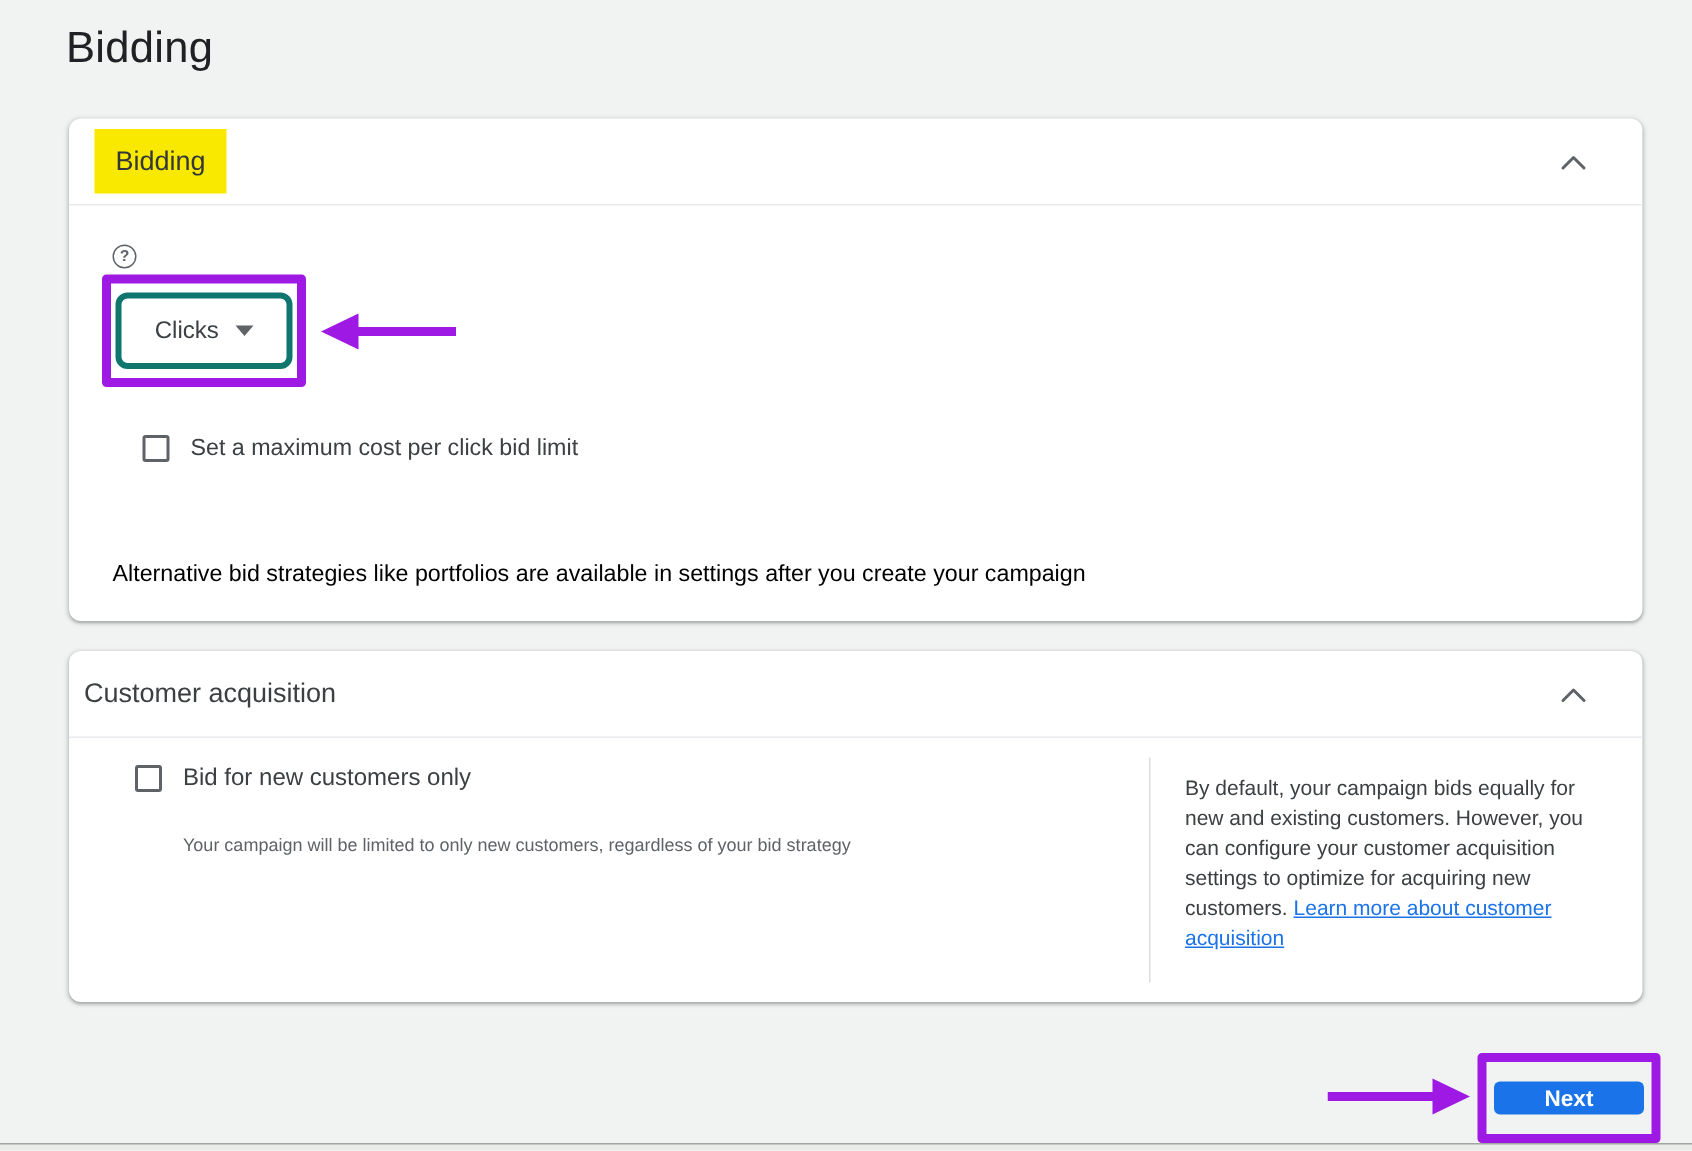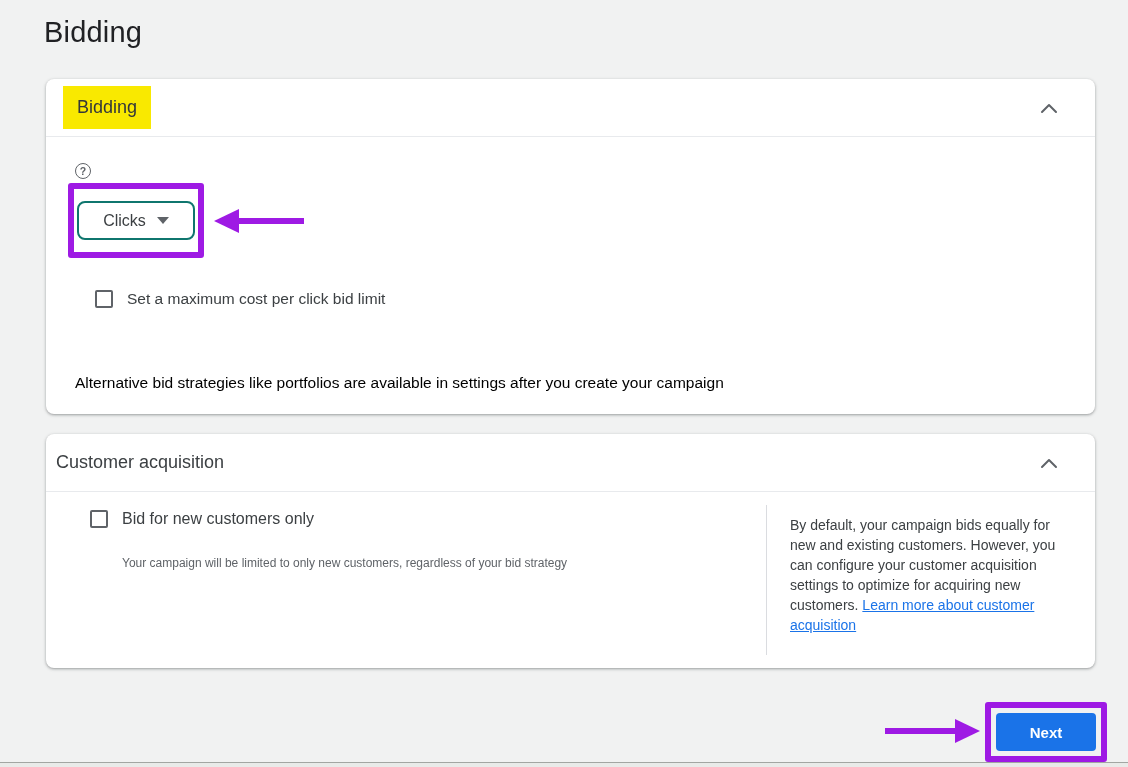--- a/index.html
+++ b/index.html
@@ -44,22 +44,22 @@
     width:16px; height:16px; border:1.4px solid #5f6368; border-radius:50%;
     display:inline-flex; align-items:center; justify-content:center;
     font-size:10.5px; color:#5f6368; font-weight:700; cursor:pointer;
   }
   .annotation-box {
     border:6px solid #9e1ae4; border-radius:3px;
     display:flex; align-items:center; justify-content:center;
   }
   #dropdown-annotation { position:absolute; left:22px; top:104px; width:136px; height:75px; }
   .dropdown {
-    width:118px; height:39px; background:#fff;
-    border:2px solid #0f766e; border-radius:8px;
+    width:118px; height:51px; background:#fff;
+    border:4px solid #0f766e; border-radius:8px;
     display:flex; align-items:center; justify-content:center; gap:11px;
     font-size:16px; color:#3c4043; cursor:pointer;
   }
   .caret-down {
     width:0; height:0; display:inline-block;
     border-left:6px solid transparent; border-right:6px solid transparent;
     border-top:7px solid #5f6368;
   }
   .arrow-svg { position:absolute; fill:#9e1ae4; }
   #arrow-dropdown { left:168px; top:128px; }
@@ -85,21 +85,21 @@
     position:absolute; left:720px; top:71px; width:1px; height:150px;
     background:#dadce0;
   }
   .side-note {
     position:absolute; left:744px; top:81px; width:278px;
     font-size:14px; line-height:20px; color:#3c4043;
   }
   .side-note a { color:#1a73e8; text-decoration:underline; cursor:pointer; }
   #next-annotation { position:absolute; left:985px; top:702px; width:122px; height:60px; }
   .next-btn {
-    width:100px; height:38px; background:#1a73e8; color:#ffffff;
+    width:100px; height:22px; background:#1a73e8; color:#ffffff;
     border:none; border-radius:4px; font-size:15px; font-weight:700;
     font-family:"Liberation Sans", sans-serif; cursor:pointer;
     display:flex; align-items:center; justify-content:center;
   }
   .bottom-strip {
     position:absolute; left:0; top:762px; width:1128px; height:5px;
     background:#e9ebe9; border-top:1px solid #a2a6a2;
   }
 </style>
 </head>

